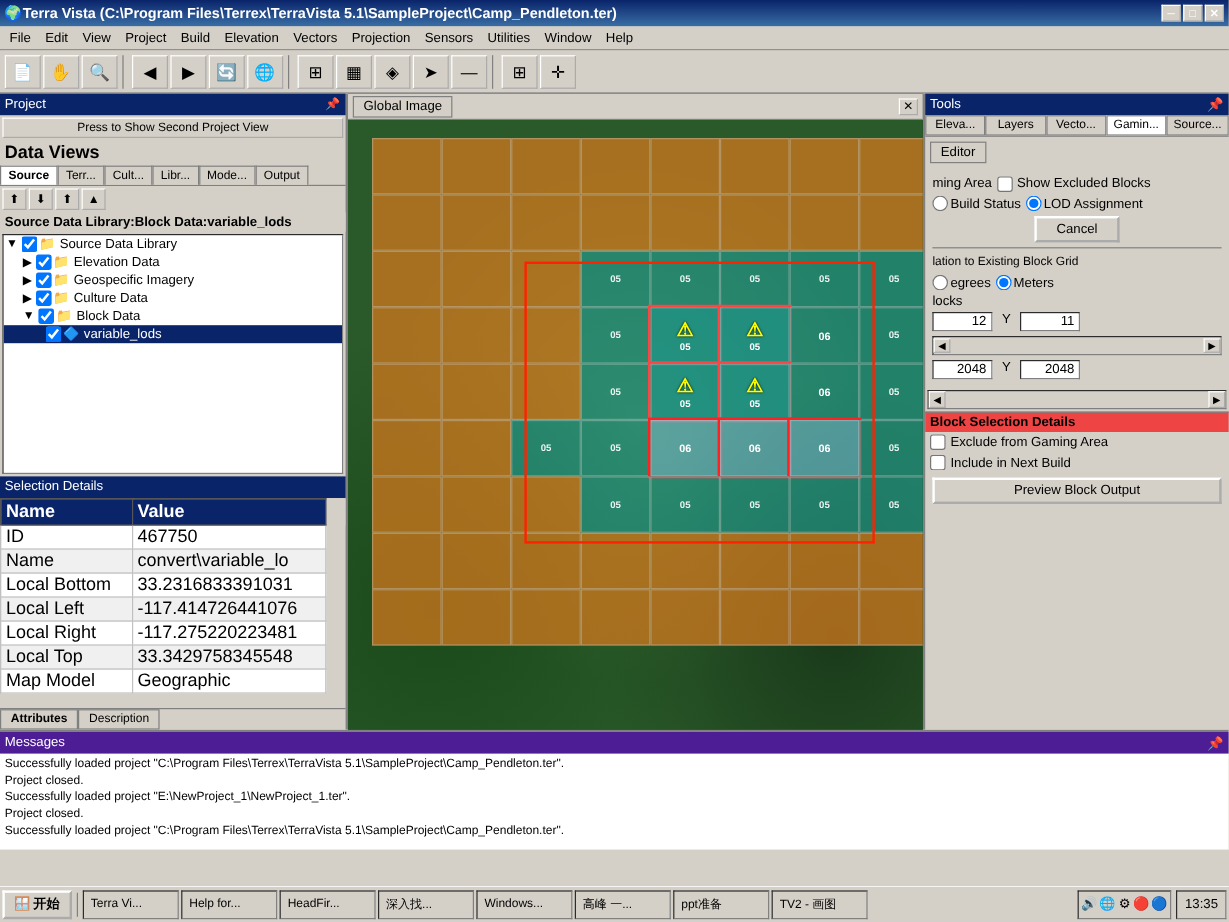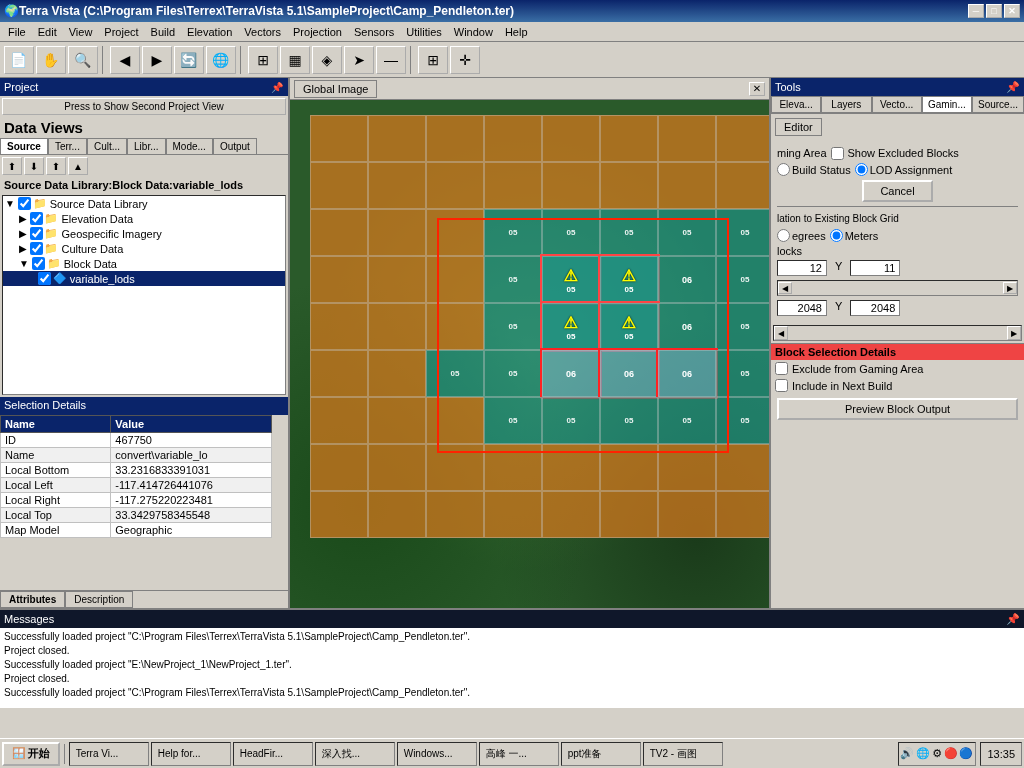--- a/index.html
+++ b/index.html
@@ -161,21 +161,21 @@
       height: 18px;
     }
     .selection-table-container {
       flex: 0 0 auto;
       height: 175px;
       overflow: hidden;
     }
     .selection-table {
       width: 100%;
       border-collapse: collapse;
-      font-size: 11px;
+      font-size: 15px;
     }
     .selection-table thead tr th {
       background: #0a246a;
       color: white;
       padding: 2px 4px;
       text-align: left;
       border: 1px solid #555;
     }
     .selection-table tbody tr td {
       padding: 1px 4px;
@@ -370,21 +370,21 @@
 
     
     #messages-panel {
       height: 100px;
       background: white;
       border-top: 2px solid #808080;
       display: flex;
       flex-direction: column;
     }
     .msg-title {
-      background: #0f172a;
+      background: #4c1d95;
       color: white;
       padding: 2px 4px;
       font-size: 11px;
       height: 18px;
       display: flex;
       align-items: center;
       justify-content: space-between;
     }
     .msg-content {
       flex: 1;

